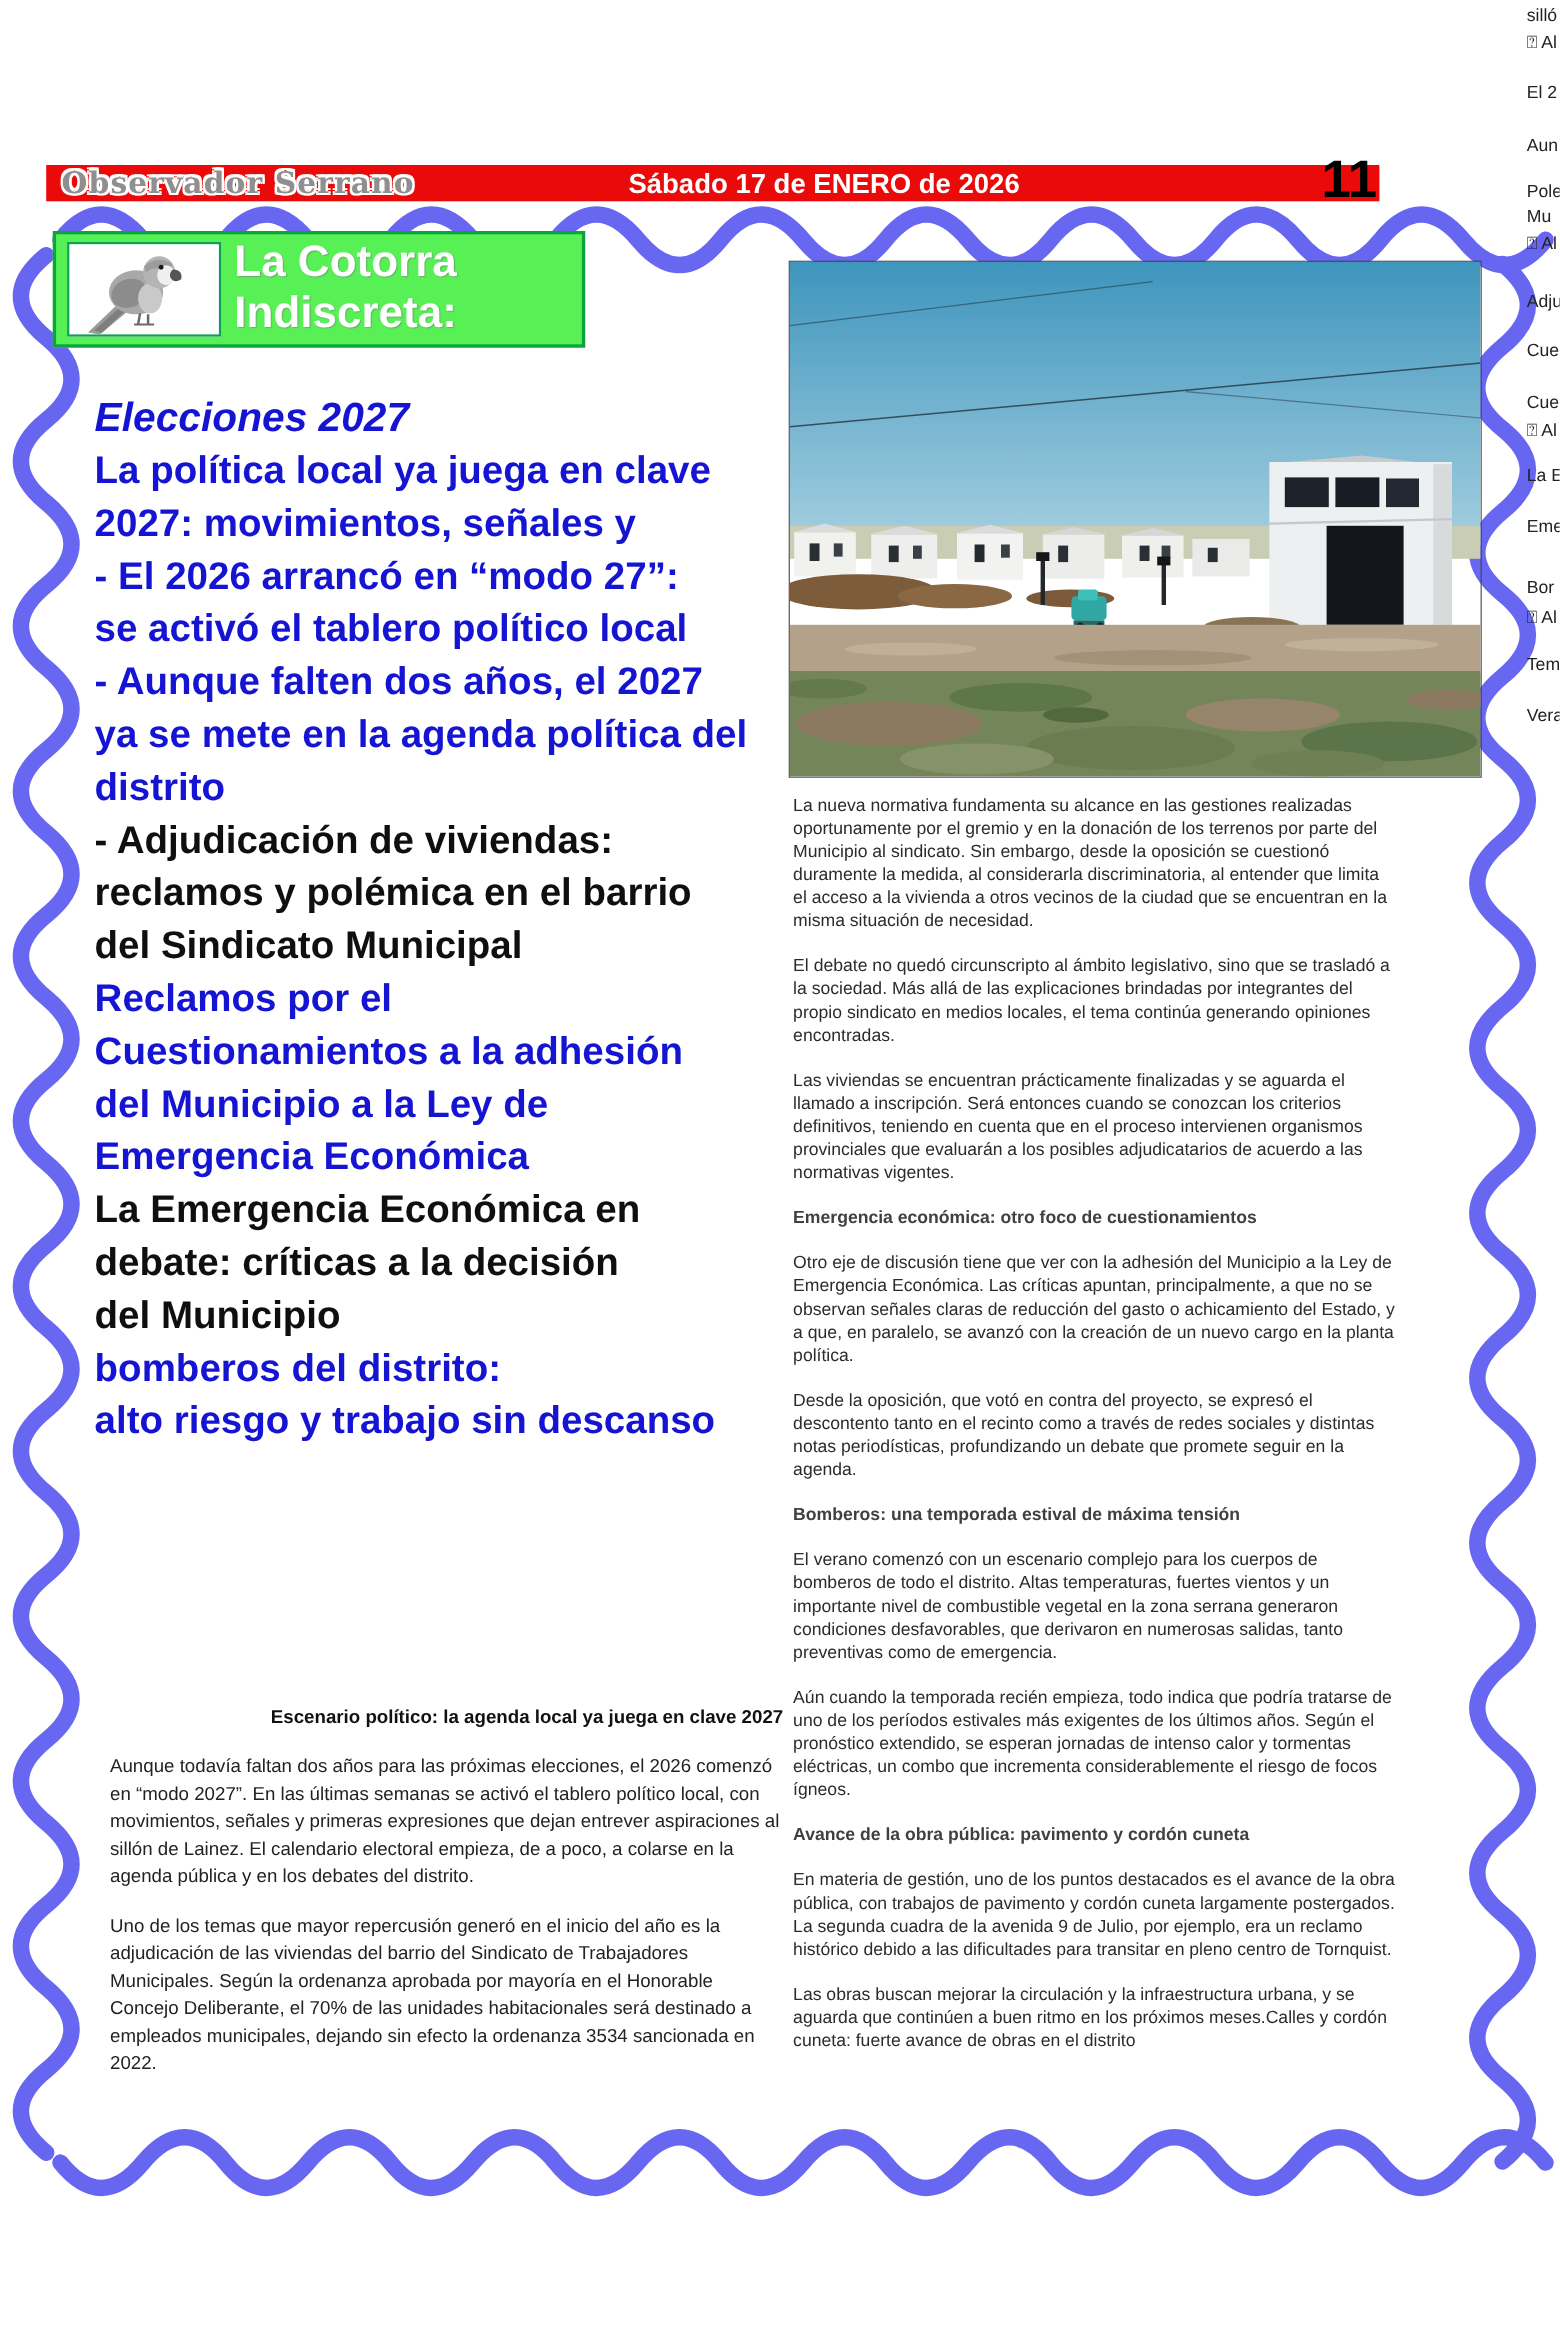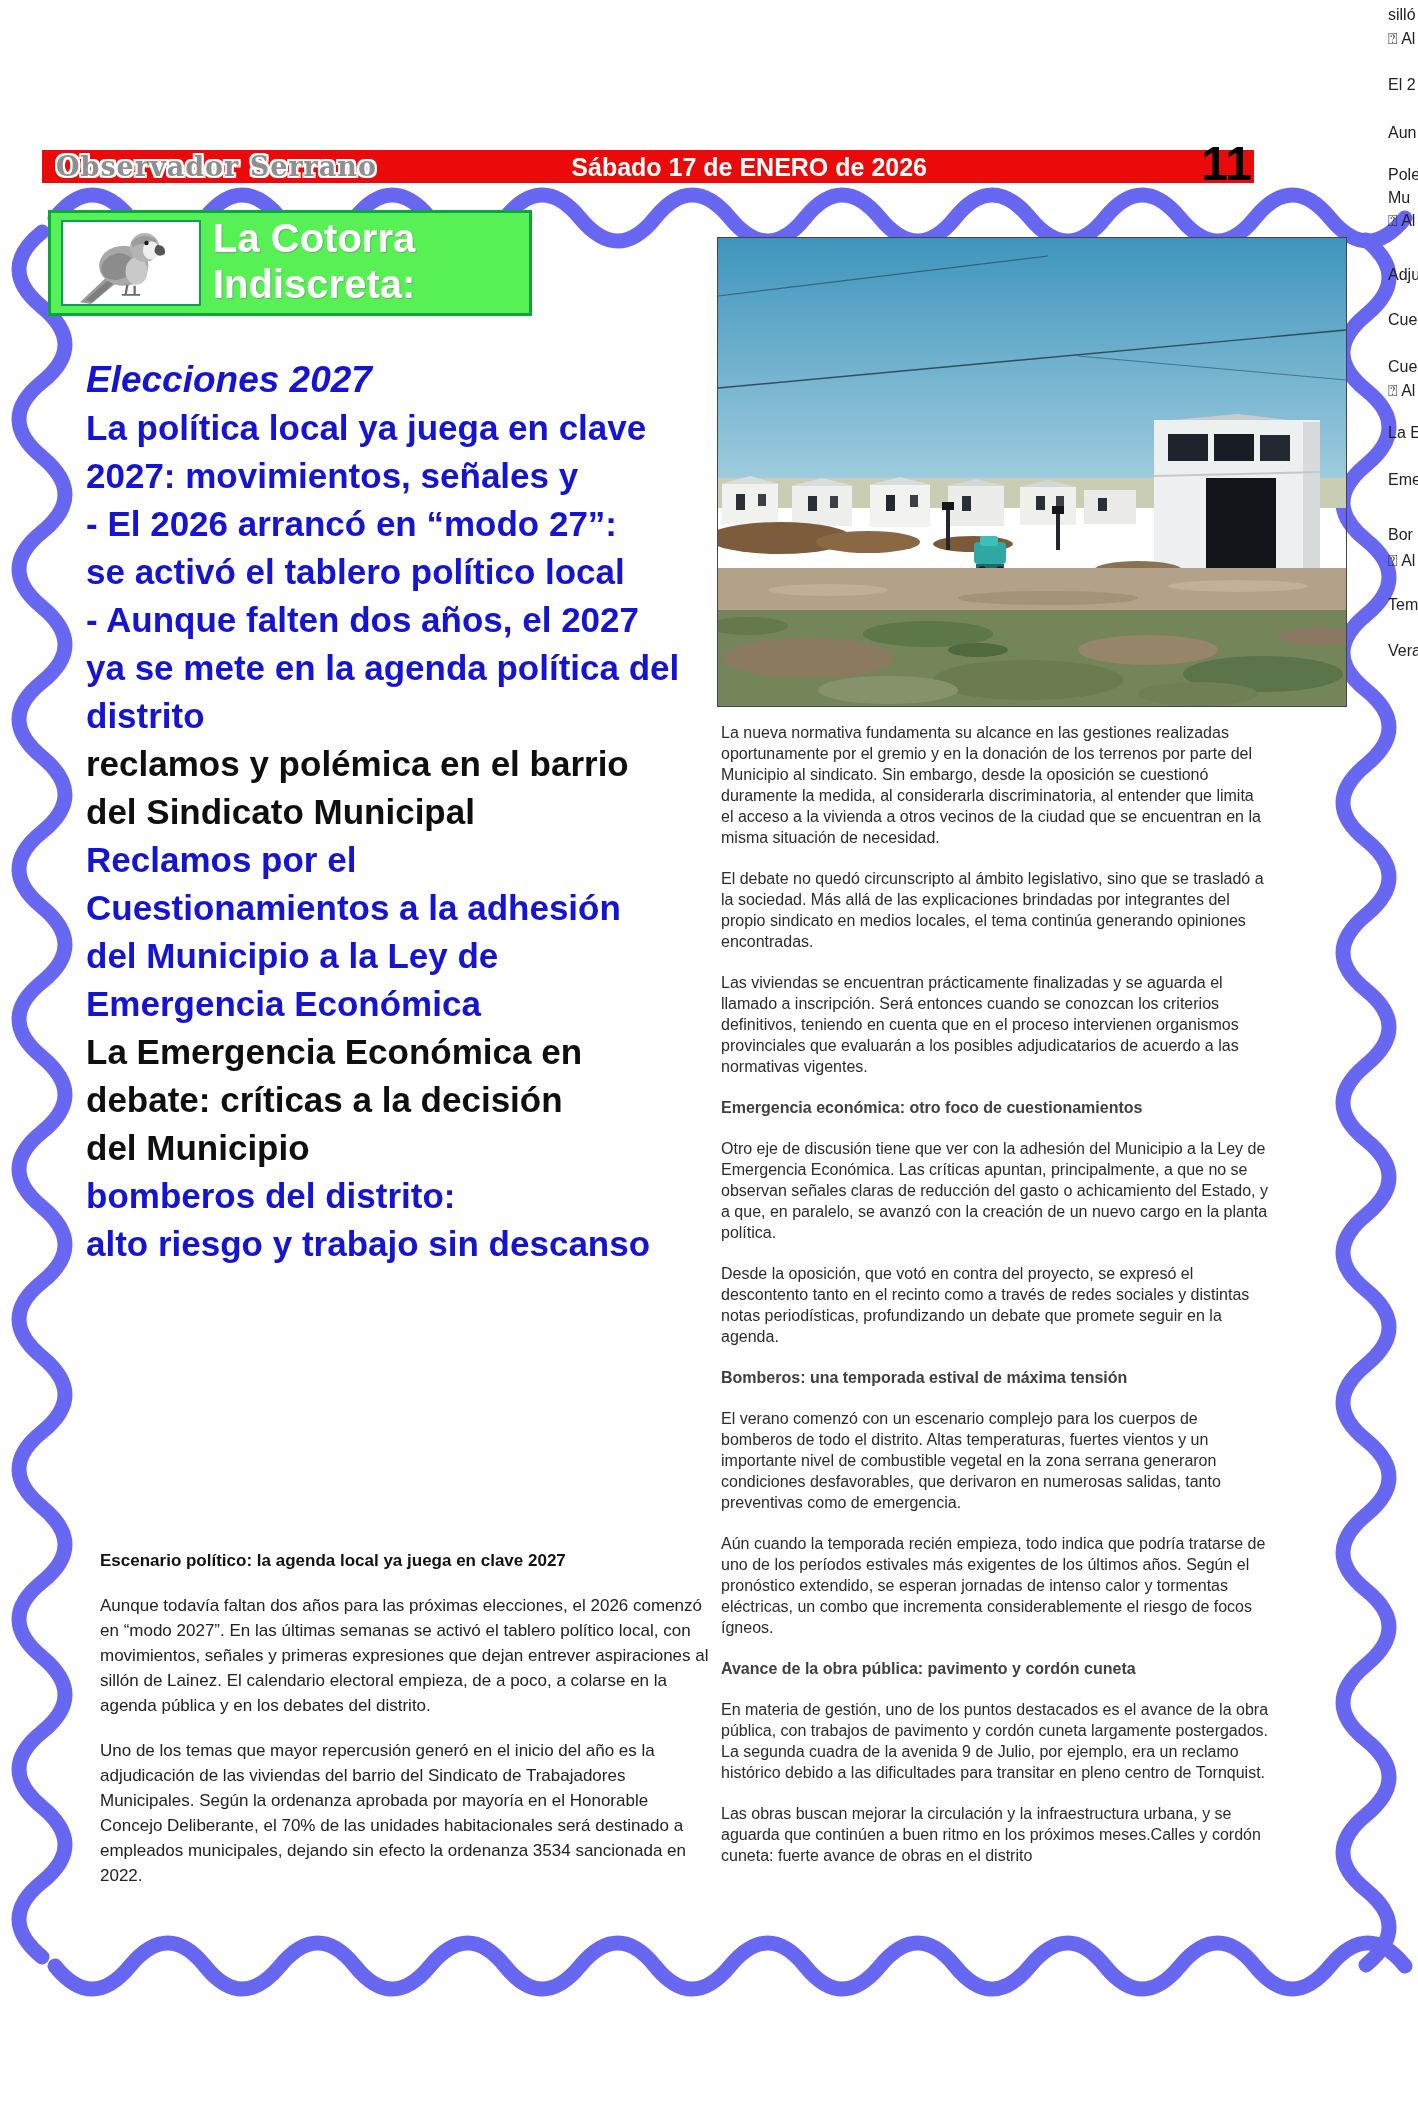--- a/index.html
+++ b/index.html
@@ -27,21 +27,21 @@
 
   
   #headlines{position:absolute;left:86px;top:356px;width:630px;z-index:2;}
   .hl{font-size:35px;line-height:48px;font-weight:bold;white-space:nowrap;}
   .hl.blue{color:#1414d2;}
   .hl.black{color:#0f0f0f;}
   .hl.it{font-style:italic;font-size:37px;}
 
   
   #leftBlocks{position:absolute;left:100px;top:1548px;width:612px;z-index:2;}
-  #leftBlocks .h{font-size:17px;line-height:25px;font-weight:bold;color:#111;margin:0 0 20px 0;}
+  #leftBlocks .h{font-size:17px;line-height:25px;font-weight:bold;color:#111;margin:0 0 20px 0;text-align:right;}
   #leftBlocks .p{font-size:17px;line-height:25px;color:#222;margin:0 0 20px 0;}
 
   
   .photo{position:absolute;left:717px;top:237px;width:628px;height:468px;z-index:2;
          border:1px solid #444;box-sizing:content-box;}
   .photo svg{display:block;}
 
   
   #rightBlocks{position:absolute;left:721px;top:722px;width:548px;z-index:2;}
   #rightBlocks .h{font-size:16px;line-height:21px;font-weight:bold;color:#404040;margin:0 0 20px 0;}
@@ -97,20 +97,21 @@
 
   <div id="headlines">
       <div class="hl blue it">Elecciones 2027</div>
       <div class="hl blue">La política local ya juega en clave</div>
       <div class="hl blue">2027: movimientos, señales y</div>
       <div class="hl blue">-  El 2026 arrancó en “modo 27”:</div>
       <div class="hl blue">se activó el tablero político local</div>
       <div class="hl blue">-  Aunque falten dos años, el 2027</div>
       <div class="hl blue">ya se mete en la agenda política del</div>
       <div class="hl blue">distrito</div>
+      <div class="hl black">-  Adjudicación de viviendas:</div>
       <div class="hl black">reclamos y polémica en el barrio</div>
       <div class="hl black">del Sindicato Municipal</div>
       <div class="hl blue">Reclamos por el</div>
       <div class="hl blue">Cuestionamientos a la adhesión</div>
       <div class="hl blue">del Municipio a la Ley de</div>
       <div class="hl blue">Emergencia Económica</div>
       <div class="hl black">La Emergencia Económica en</div>
       <div class="hl black">debate: críticas a la decisión</div>
       <div class="hl black">del Municipio</div>
       <div class="hl blue">bomberos del distrito:</div>

